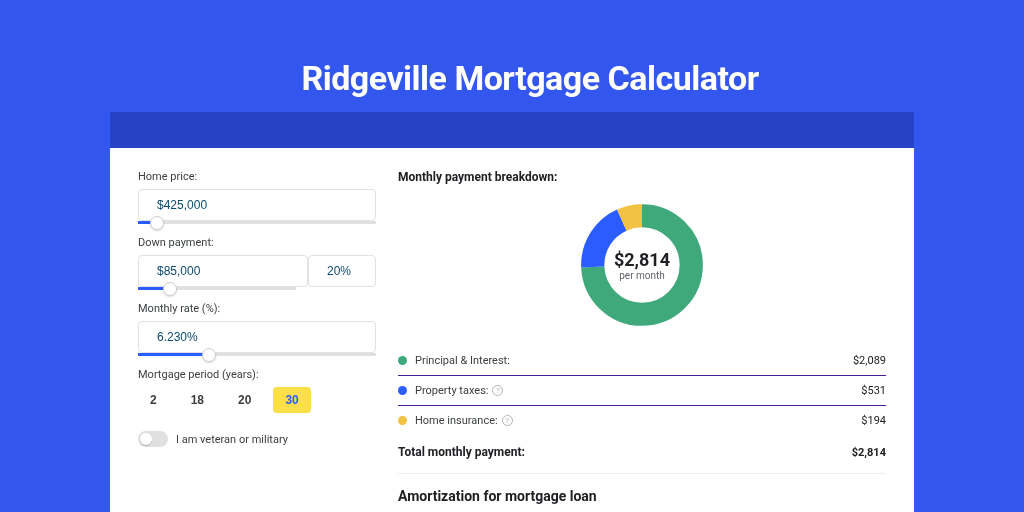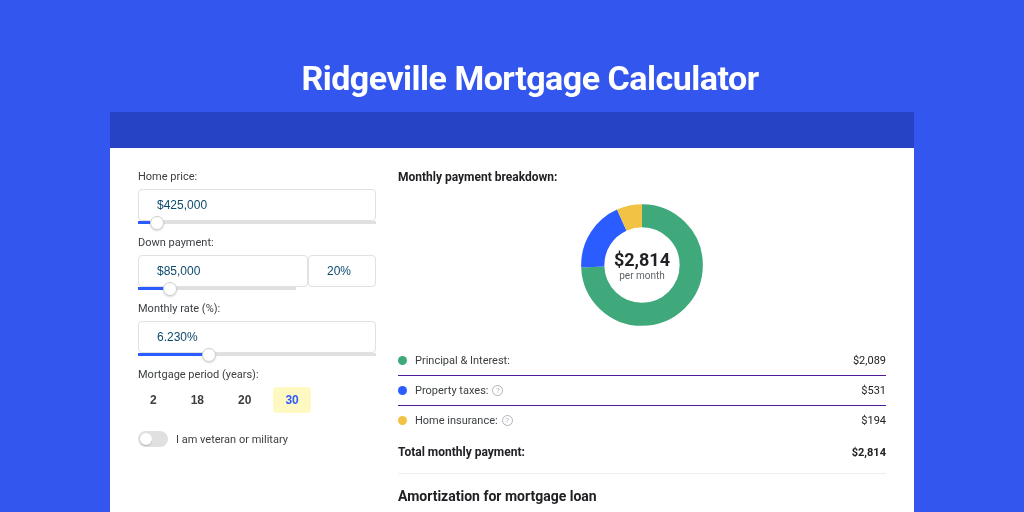--- a/index.html
+++ b/index.html
@@ -86,21 +86,21 @@
     border: none;
     background: transparent;
     font-size: 12px;
     font-weight: 600;
     color: #3c4043;
     padding: 6px 12px;
     border-radius: 4px;
     cursor: pointer;
   }
   .period-btn.active {
-    background: #fef9c3;
+    background: #fde047;
     color: #2b5cff;
   }
   .toggle-row {
     display: flex;
     align-items: center;
     gap: 8px;
     margin-top: 18px;
   }
   .toggle {
     width: 30px;

